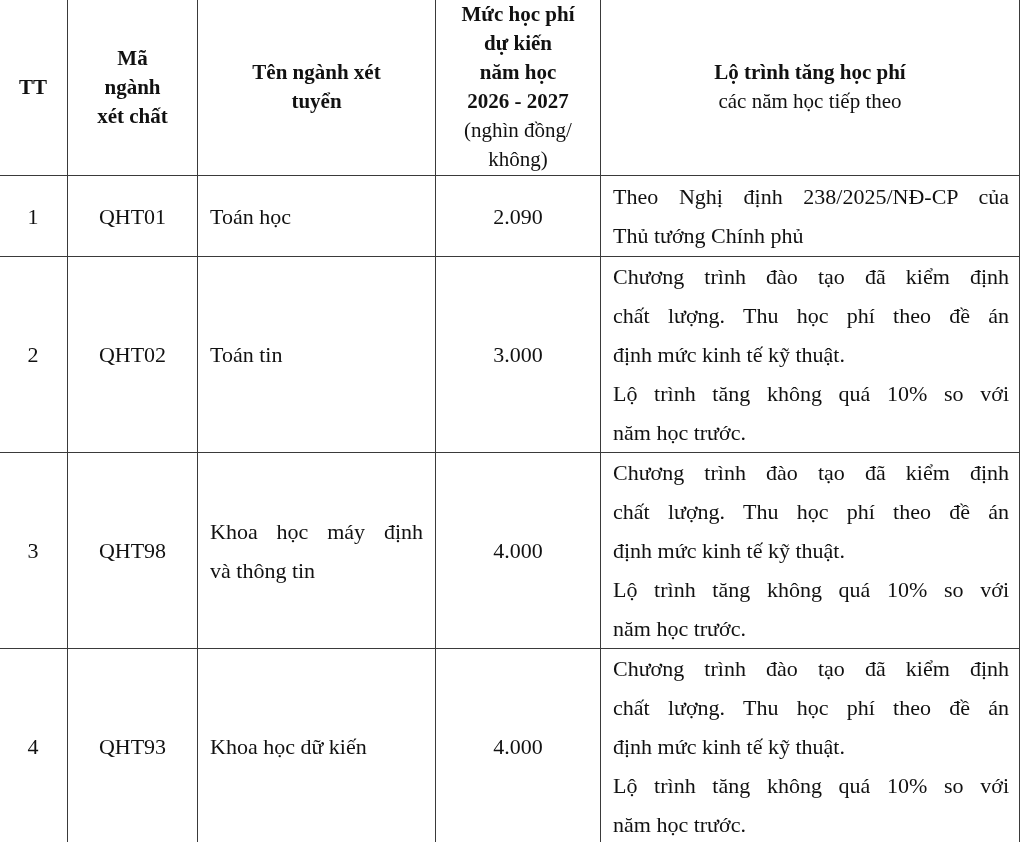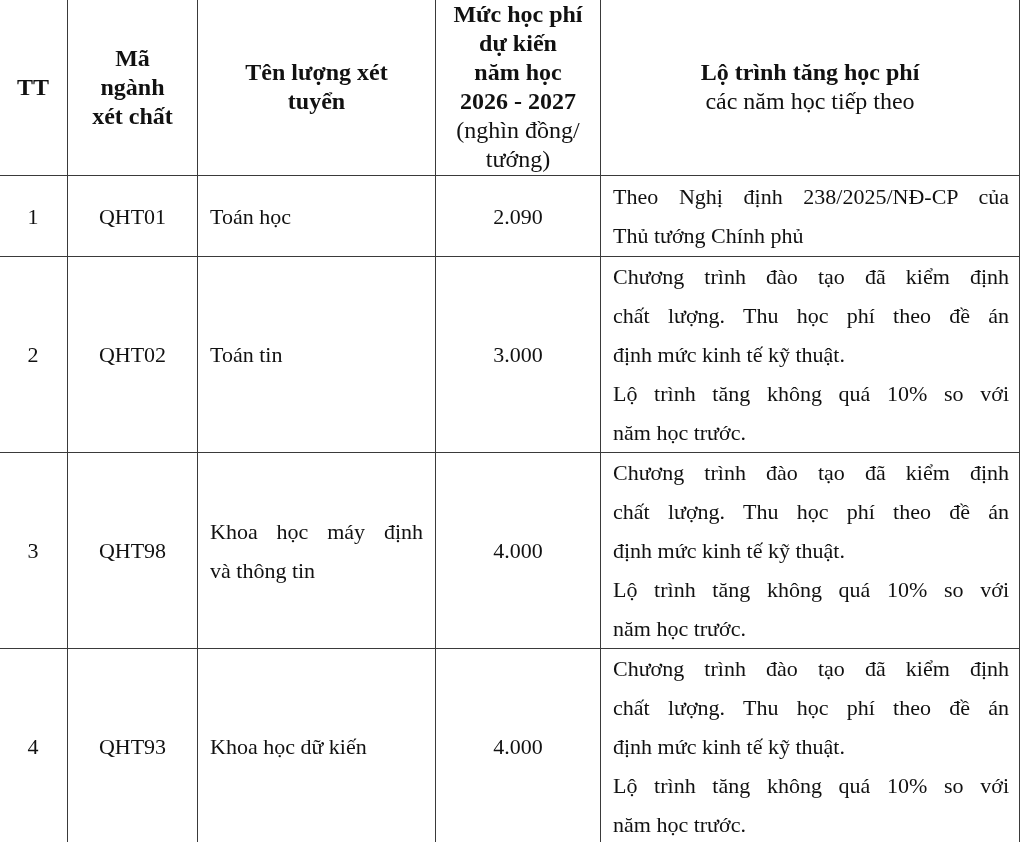--- a/index.html
+++ b/index.html
@@ -22,21 +22,21 @@
       table-layout: fixed;
       width: 1021px;
     }
     .tbl td, .tbl th {
       border: 1.5px solid #3a3a3a;
       padding: 0;
       vertical-align: middle;
     }
     .tbl th {
       font-weight: bold;
-      font-size: 24px;
+      font-size: 21px;
       line-height: 29px;
     }
     .tbl th .sub {
       display: block;
       font-weight: normal;
     }
     .tbl td {
       font-size: 22px;
       line-height: 39px;
     }
@@ -78,30 +78,30 @@
     <tr style="height:177px">
       <th>
         <span>TT</span>
       </th>
       <th>
         <span class="sub" style="font-weight:bold">Mã</span>
         <span class="sub" style="font-weight:bold">ngành</span>
         <span class="sub" style="font-weight:bold">xét chất</span>
       </th>
       <th>
-        <span class="sub" style="font-weight:bold">Tên lượng xét</span>
+        <span class="sub" style="font-weight:bold">Tên ngành xét</span>
         <span class="sub" style="font-weight:bold">tuyển</span>
       </th>
       <th>
         <span class="sub" style="font-weight:bold">Mức học phí</span>
         <span class="sub" style="font-weight:bold">dự kiến</span>
         <span class="sub" style="font-weight:bold">năm học</span>
         <span class="sub" style="font-weight:bold">2026 - 2027</span>
         <span class="sub">(nghìn đồng/</span>
-        <span class="sub">tướng)</span>
+        <span class="sub">không)</span>
       </th>
       <th>
         <span class="sub" style="font-weight:bold">Lộ trình tăng học phí</span>
         <span class="sub" style="font-weight:normal">các năm học tiếp theo</span>
       </th>
     </tr>
   </thead>
   <tbody>
 
     <tr style="height:81px">

